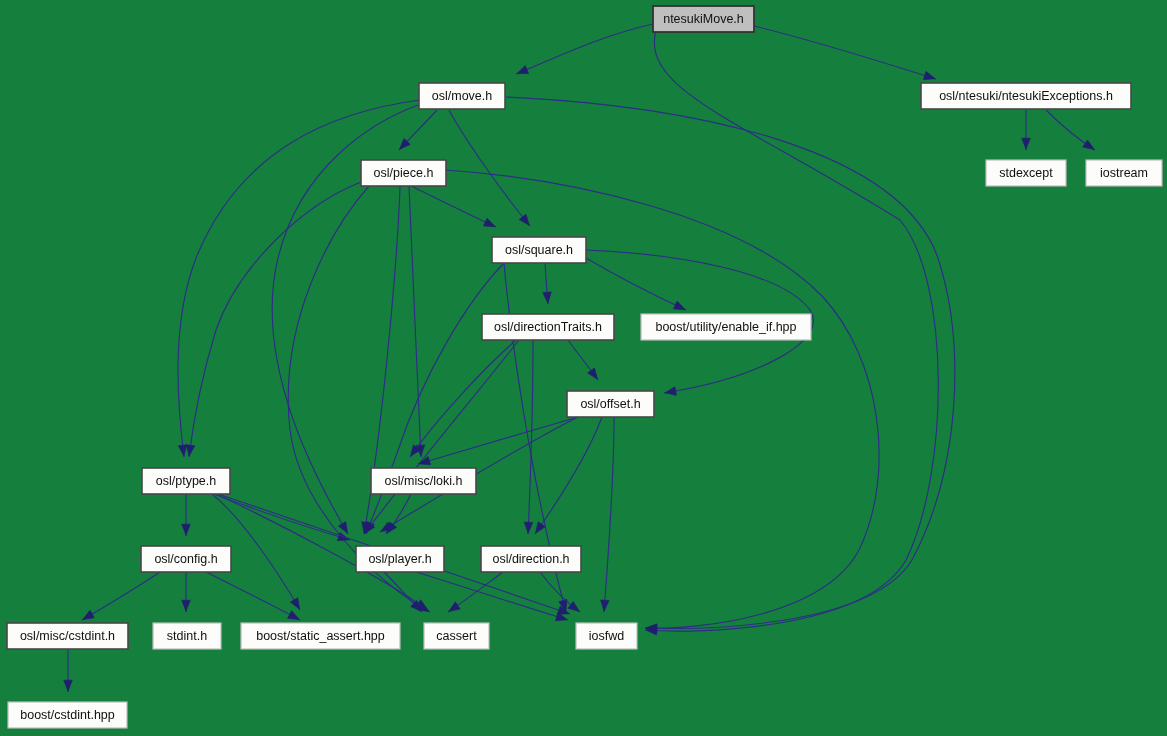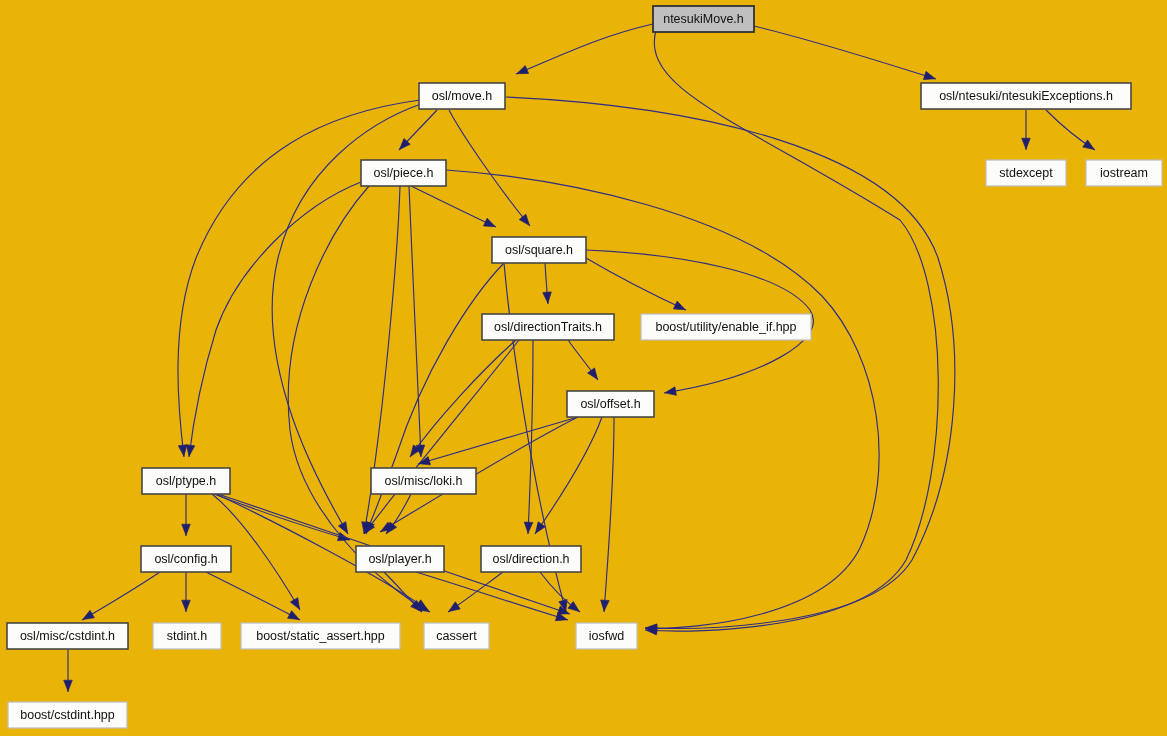--- a/index.html
+++ b/index.html
@@ -57,21 +57,21 @@
     pointer-events: none;
     -webkit-user-select: none;
     user-select: none;
   }
   .node-group { cursor: default; }
   .node-group[data-interactable="true"] { cursor: pointer; }
 </style>
 </head>
 <body>
 
-<div id="graph-root" data-interactable="false" style="width: 1167px; height: 736px; background: #eab308;">
+<div id="graph-root" data-interactable="false" style="width: 1167px; height: 736px; background: #15803d;">
   <svg id="dep-graph" viewBox="0 0 1167 736" data-interactable="false" width="1167" height="736">
     <g id="edge-layer" data-interactable="false">
         <g data-interactable="false">
           <path class="edge-path" d="M 653,24 C 600,36 560,56 516,74" stroke="#2d2d86" data-interactable="false"></path>
           <path class="edge-head" d="M 0,0 L -11,-4.3 L -11,4.3 Z" fill="#1f1f6e" stroke="#1f1f6e" transform="translate(516.74,73.70) rotate(157.50)" data-interactable="false"></path>
         </g>
         <g data-interactable="false">
           <path class="edge-path" d="M 754,26 C 820,42 888,64 936,79" stroke="#2d2d86" data-interactable="false"></path>
           <path class="edge-head" d="M 0,0 L -11,-4.3 L -11,4.3 Z" fill="#1f1f6e" stroke="#1f1f6e" transform="translate(935.24,78.76) rotate(17.40)" data-interactable="false"></path>
         </g>

